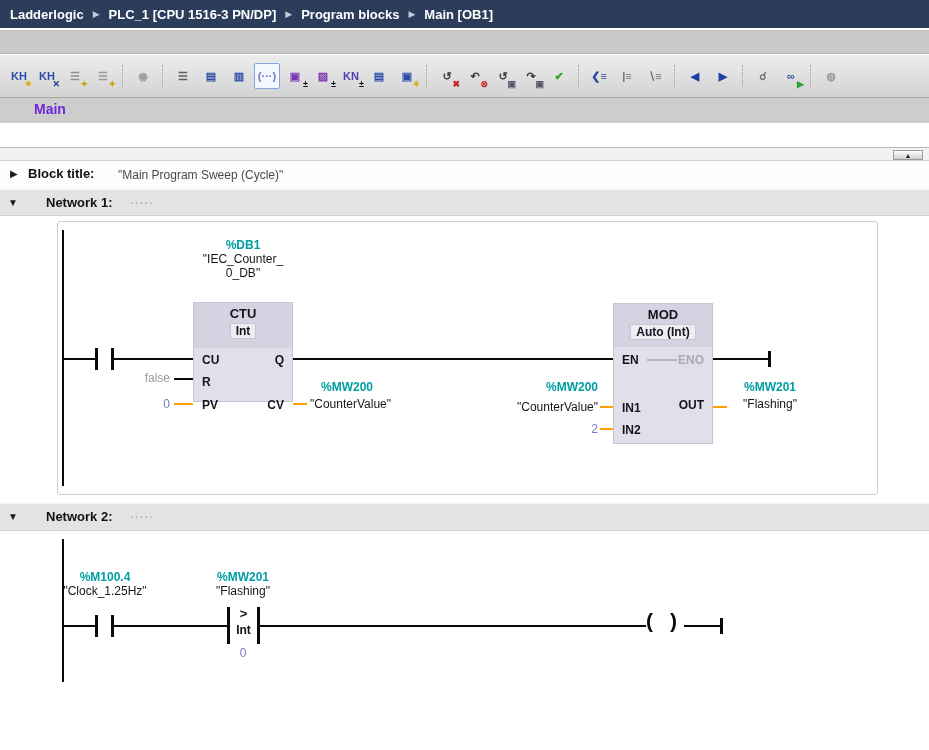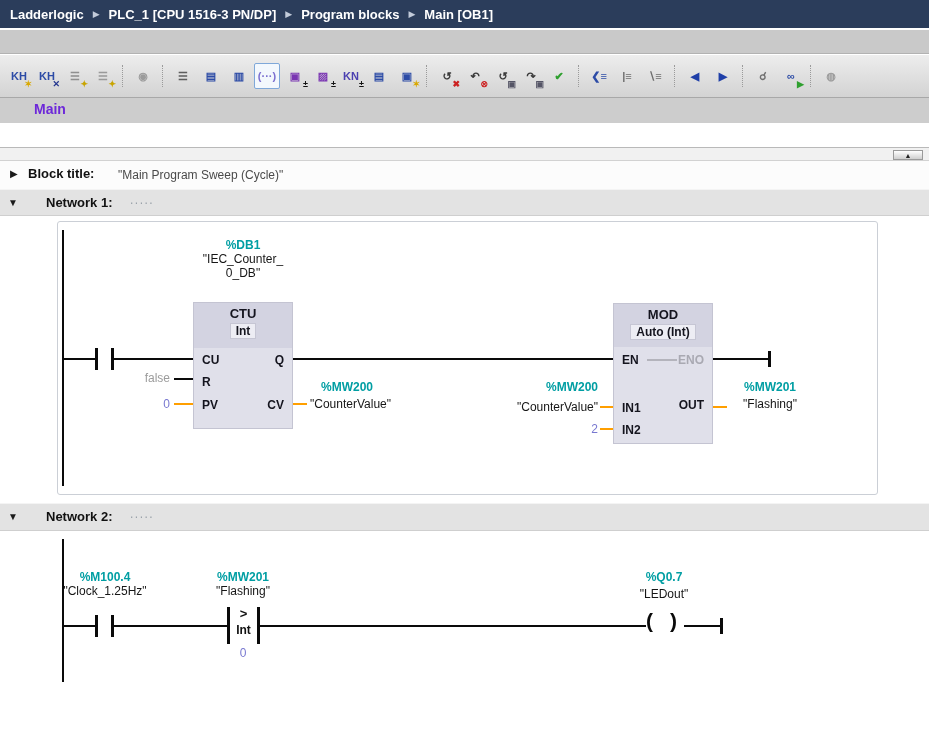--- a/index.html
+++ b/index.html
@@ -233,21 +233,21 @@
   <div class="cbar" style="left:111px;top:348px;height:22px;"></div>
   <div class="wire" style="left:114px;top:358px;width:79px;"></div>
 
 
   <div class="abs ctr" style="left:173px;top:238px;width:140px;">
     <div class="addr">%DB1</div>
     <div class="sym">"IEC_Counter_</div>
     <div class="sym">0_DB"</div>
   </div>
 
-  <div class="fbox" style="left:193px;top:302px;width:100px;height:127px;">
+  <div class="fbox" style="left:193px;top:302px;width:100px;height:100px;">
     <div class="fbox-hdr" style="height:42px;">
       <div>CTU</div>
       <span class="type-chip">Int</span>
     </div>
     <span class="pin" style="left:8px;top:50px;">CU</span>
     <span class="pin" style="left:8px;top:72px;">R</span>
     <span class="pin" style="left:8px;top:95px;">PV</span>
     <span class="pin" style="right:8px;top:50px;">Q</span>
     <span class="pin" style="right:8px;top:95px;">CV</span>
   </div>
@@ -315,22 +315,18 @@
     <div class="sym">"Flashing"</div>
   </div>
   <div class="cbar" style="left:227px;top:607px;height:37px;"></div>
   <div class="cbar" style="left:257px;top:607px;height:37px;"></div>
   <div class="cmp-op" style="left:230px;top:606px;width:27px;">&gt;</div>
   <div class="cmp-type" style="left:230px;top:623px;width:27px;">Int</div>
   <div class="abs ctr val-const" style="left:217px;top:646px;width:52px;">0</div>
 
   <div class="wire" style="left:260px;top:625px;width:386px;"></div>
 
-  <div class="abs ctr" style="left:614px;top:570px;width:100px;">
-    <div class="addr">%Q0.7</div>
-    <div class="sym" style="margin-top:3px;">"LEDout"</div>
-  </div>
   <span class="coil-paren" style="left:646px;top:610px;">(</span>
   <span class="coil-paren" style="left:670px;top:610px;">)</span>
   <div class="wire" style="left:684px;top:625px;width:38px;"></div>
   <div class="tick" style="left:720px;top:618px;"></div>
 
 </div>
 
 </body></html>

